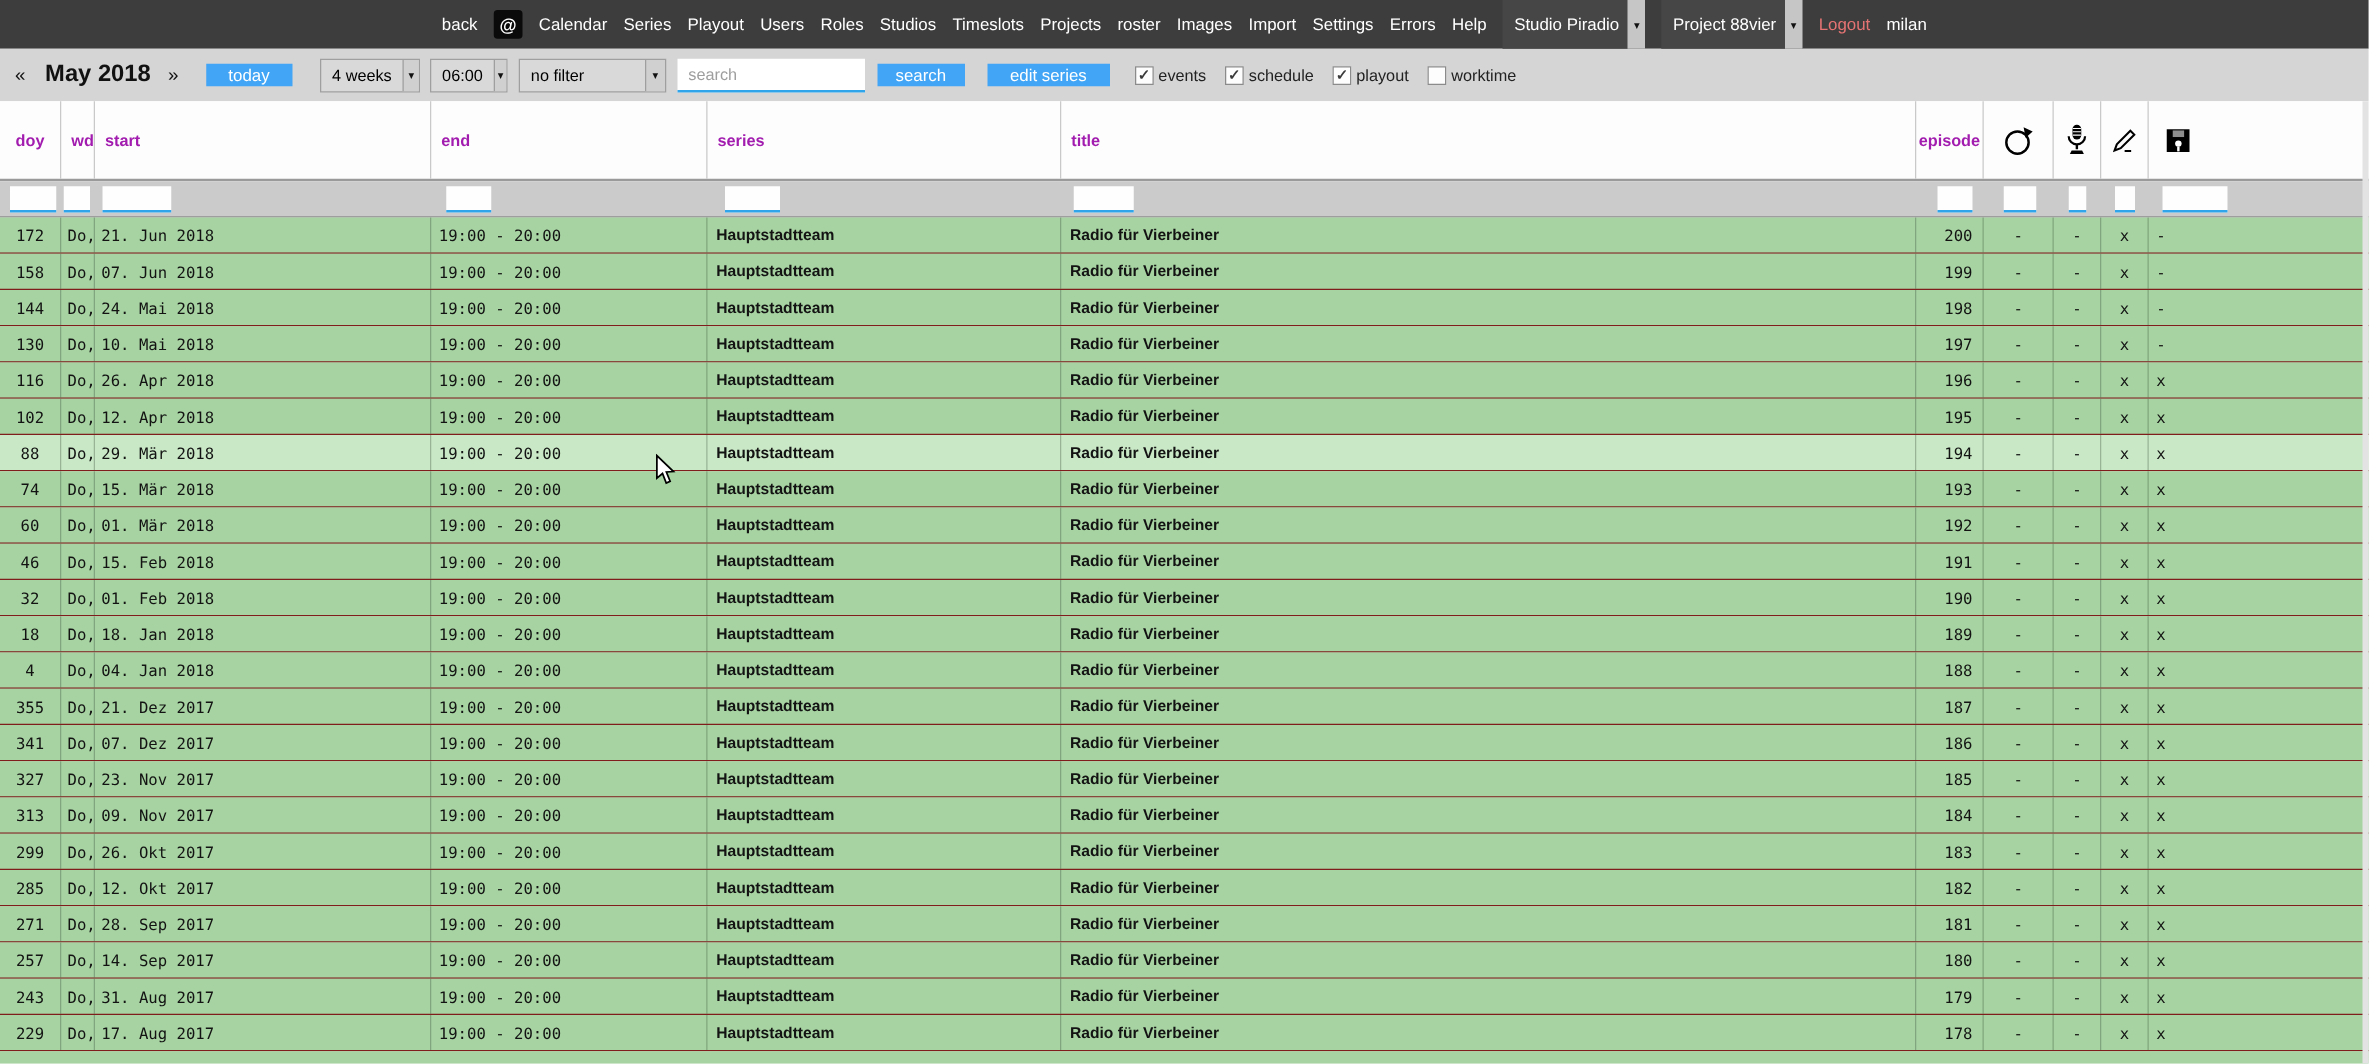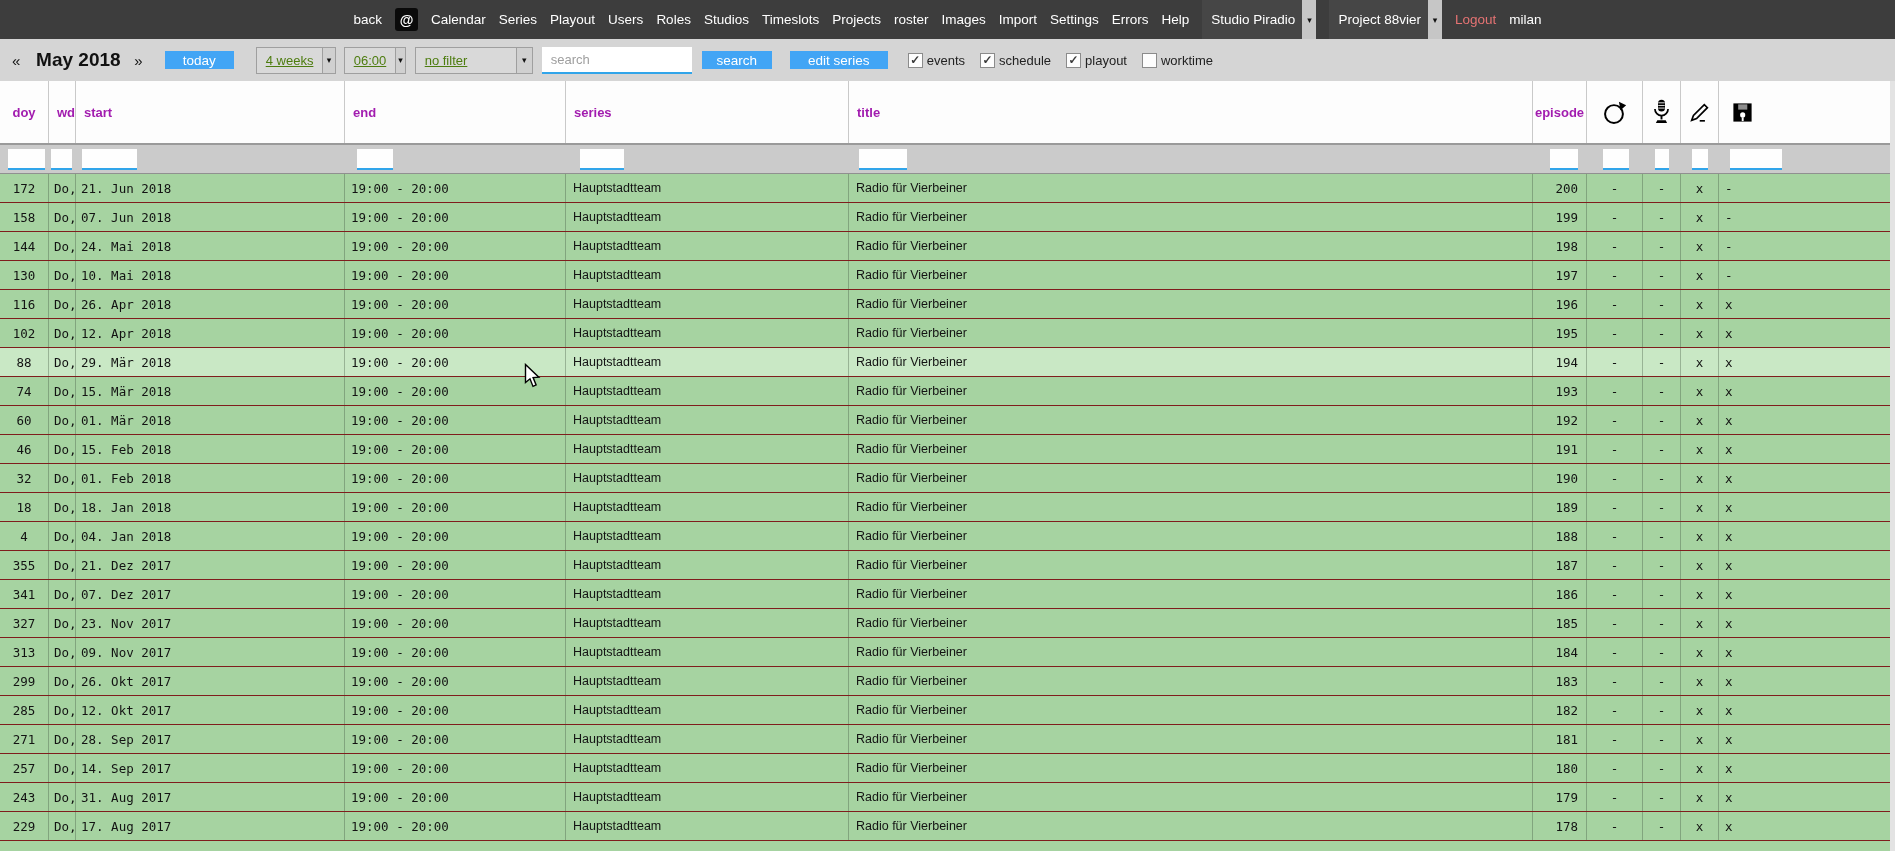--- a/index.html
+++ b/index.html
@@ -38,21 +38,21 @@
     background:#42a5f5; color:#fff; border:none; height:18px;
     font-size:13.5px; font-family:"Liberation Sans",sans-serif; cursor:pointer;
   }
   .btn-today { width:69px; margin-left:18px; }
   .btn-search { width:70px; margin-left:10px; }
   .btn-edit-series { width:98px; margin-left:18px; }
   .tb-select {
     height:27px; border:1px solid #9f9f9f; background:#d9d9d9;
     display:flex; align-items:center; justify-content:space-between; cursor:pointer;
   }
-  .tb-select .lbl { padding:0 9px; color:#4d7c0f; white-space:nowrap;text-decoration:underline; }
+  .tb-select .lbl { padding:0 9px; color:#000000; white-space:nowrap; }
   .tb-sel-btn {
     width:16px; height:100%; border-left:1px solid #9f9f9f; background:#d0d0d0;
     display:flex; align-items:center; justify-content:center; font-size:9px; color:#111;
   }
   .sel-range { width:80px; margin-left:22px; }
   .sel-time  { width:62px; margin-left:8px; }
   .sel-filter{ width:118px; margin-left:9px; }
   .search-input {
     width:150px; height:27px; margin-left:9px; border:none; outline:none;
     border-bottom:2px solid #31a5ea; background:#fff; padding:0 9px; font-size:13px;
@@ -97,21 +97,21 @@
   .f-floppy{width:52px;margin-left:12px;}
 
   .row { height:29px; background:#a6d3a1; border-bottom:1px solid #7f1d1d; cursor:pointer; }
   .row-highlight { background:#c9e8c5; }
   .row .cell {
     display:flex; align-items:center; font-size:12.5px; color:#131313;
     white-space:nowrap; overflow:hidden;
   }
   .row .cell + .cell { border-left:1px solid rgba(60,80,60,0.35); }
   .mono { font-family:"DejaVu Sans Mono",monospace; }
-  .sans { font-family:"Liberation Sans",sans-serif; font-size:13px; }
+  .sans { font-family:"Liberation Sans",sans-serif; font-size:13px;font-weight:bold; }
   .right { justify-content:flex-end; padding-right:8px; }
   .c-wd { padding-left:5px; } .c-start { padding-left:5px; } .c-end { padding-left:6px; }
   .c-series { padding-left:7px; } .c-title { padding-left:7px; }
   .partial-row { height:10px; background:#a6d3a1; }
 
   .scroll-track {
     position:absolute; right:0; top:81px; width:5px; height:770px; background:#e3e3e3;
   }
   .mouse-cursor { position:absolute; left:524px; top:363px; pointer-events:none; }
 </style>

